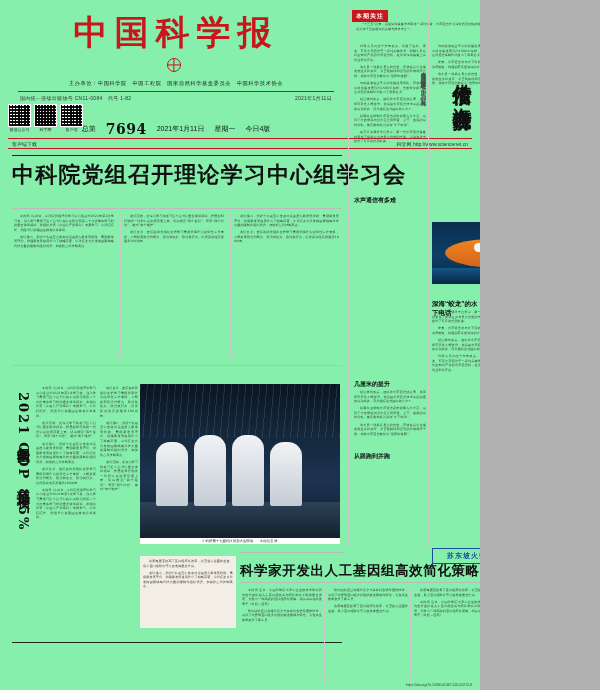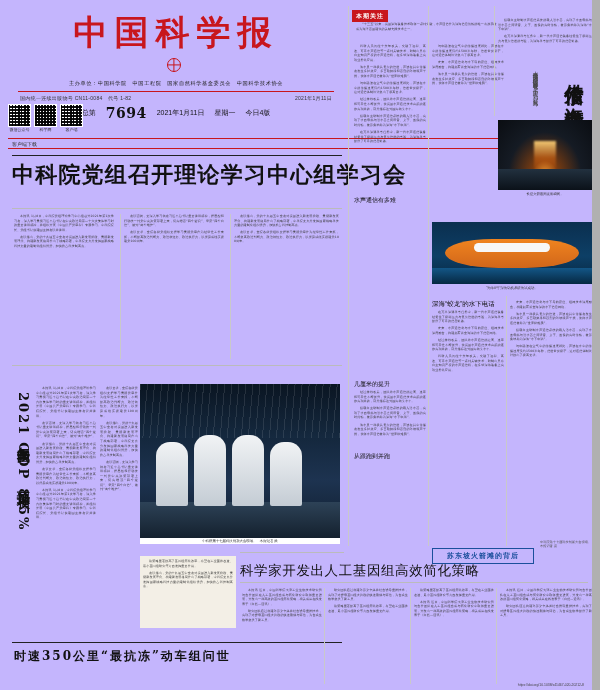--- a/index.html
+++ b/index.html
@@ -5,23 +5,23 @@
   html, body {
     margin: 0;
     padding: 0;
     background: #b0b0b0;
   }
   body {
     font-family: "Liberation Sans", sans-serif;
   }
   .page {
     position: relative;
-    width: 592px;
+    width: 480px;
     height: 690px;
-    background: #c4b5fd;
+    background: #86efac;
     overflow: hidden;
     box-sizing: border-box;
   }
   
   .masthead {
     position: absolute;
     left: 0;
     top: 0;
     width: 352px;
     height: 152px;
@@ -97,21 +97,21 @@
     font-size: 5px;
     color: #333;
     padding: 0 12px;
     letter-spacing: 0.3px;
   }
   .mast-issue {
     display: flex;
     align-items: center;
     justify-content: center;
     gap: 10px;
-    margin-top: 4px;
+    margin-top: 20px;
     font-size: 7px;
     color: #111;
   }
   .mast-issue .issue-no {
     font-family: "DejaVu Serif", serif;
     font-weight: bold;
     font-size: 14px;
     color: #111;
     letter-spacing: 0.5px;
   }
@@ -300,21 +300,21 @@
     background: linear-gradient(180deg,#22313f,#0b1119);
   }
   .night .glow {
     position:absolute; left:38%; width:24%; bottom:22%; height:48%;
     background: linear-gradient(180deg, rgba(255,210,120,0.95), rgba(255,120,20,0.4), rgba(255,80,0,0));
     filter: blur(1px);
   }
   
   .sec-head {
     position: absolute;
-    font-weight: normal;
+    font-weight: bold;
     color: #111;
   }
   .red-band {
     position: absolute;
     background: #c8161d;
     color: #fff;
     font-weight: bold;
     font-size: 6px;
     padding: 1.5px 4px;
     letter-spacing: 1px;
@@ -437,21 +437,20 @@
     <div class="pod" style="left:65%; width:16%; height:40%;"></div>
     <div class="cap">中科院第十七届科技创新大会现场。　本报记者 摄</div>
   </div>
 
   <div class="tinted" style="left:140px; top:556px; width:96px; height:72px;"></div>
   <div class="txt" style="position:absolute; left:143px; top:559px; width:90px; height:66px; overflow:hidden;">
     <p>该策略显著提高了基因组简化效率，有望在工业菌株改造、最小基因组研究等方面发挥重要作用。</p>
     <p>会议指出，党的十九届五中全会对我国进入新发展阶段、贯彻新发展理念、构建新发展格局作出了战略部署，中科院要充分发挥国家战略科技力量的建制化组织优势，加快抢占科技制高点。</p>
   </div>
 
-  <div class="vbanner" style="left:14px; top:648px; writing-mode:horizontal-tb; font-size:12px; width:320px;">时速350公里“最抗冻”动车组问世</div>
   <div class="rule-thick" style="left:12px; top:642px; width:330px;"></div>
 
   <div class="rule-thin" style="left:240px; top:552px; width:104px;"></div>
   <div class="sec-head" style="left:240px; top:562px; width:340px; font-size:13.5px; font-family:'DejaVu Serif', serif; letter-spacing:0.6px;">科学家开发出人工基因组高效简化策略</div>
   <div class="rule-thin" style="left:240px; top:582px; width:348px;"></div>
 
   <div class="txt" style="position:absolute; left:242px; top:588px; width:80px; height:96px; overflow:hidden;">
     <p>本报讯 近日，中国科学院天津工业生物技术研究所与合作团队在人工基因组合成与简化研究中取得重要进展，开发出一种高效的基因组简化策略，相关成果在线发表于《自然—通讯》。</p>
     <p>研究团队通过构建环形染色体并结合诱导重排技术，实现了对酵母基因组大片段的快速删除与评估，为合成生物学提供了新工具。</p>
   </div>

